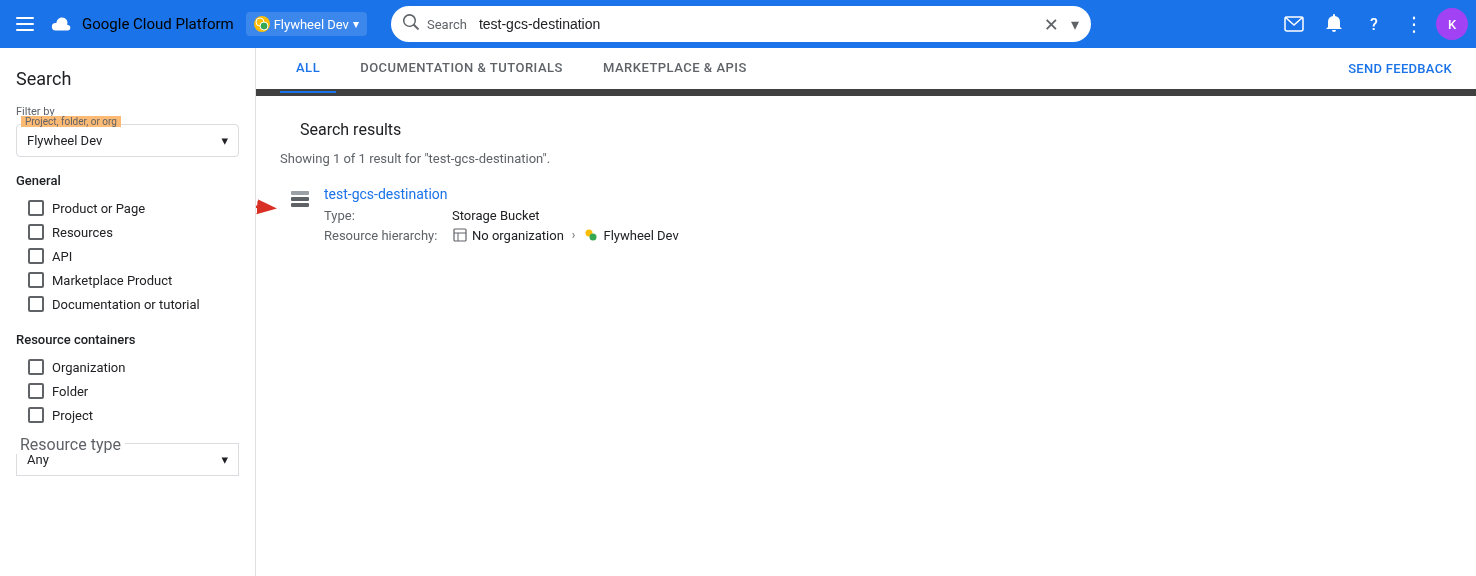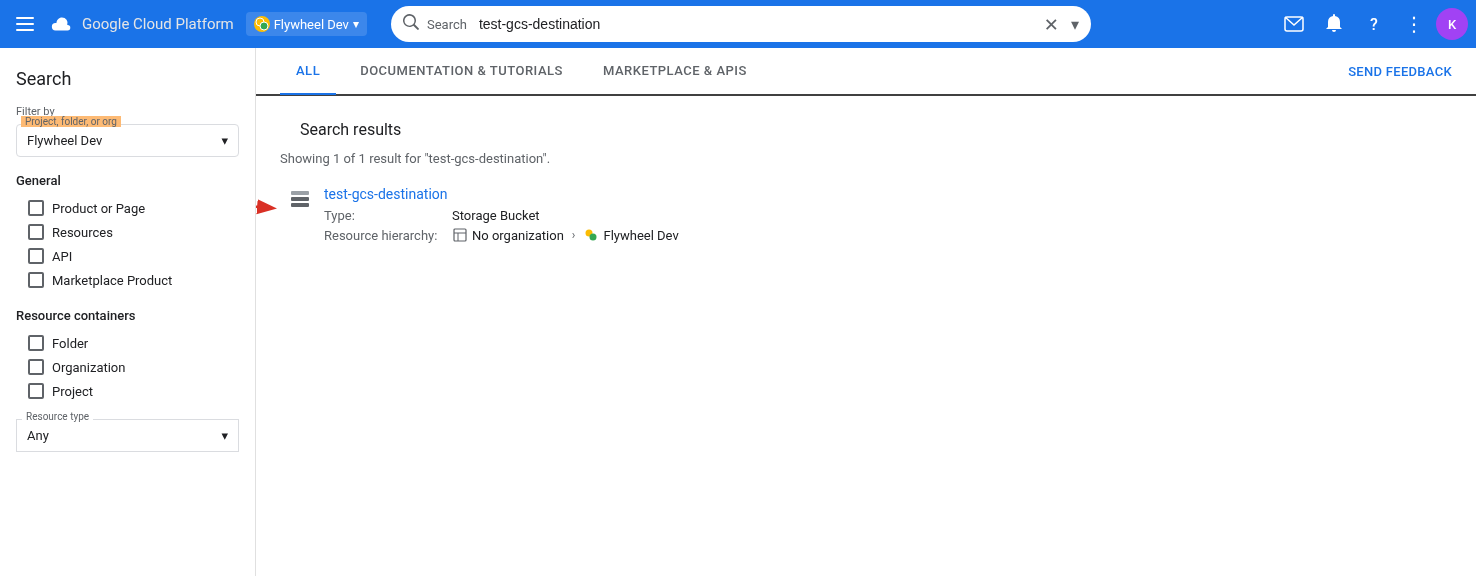--- a/index.html
+++ b/index.html
@@ -18,21 +18,21 @@
     }
     .nav-hamburger {
       color: #fff;
       font-size: 20px;
       cursor: pointer;
       padding: 8px;
       border-radius: 50%;
       display: flex; align-items: center; justify-content: center;
     }
     .nav-logo {
-      display: flex; align-items: flex-end; gap: 8px; color: #e5e5e5; font-size: 15px; font-weight: 400;
+      display: flex; align-items: flex-end; gap: 8px; color: #000000; font-size: 15px; font-weight: 400;
       white-space: nowrap;
     }
     .cloud-icon {
       width: 24px; height: 18px;
       display: inline-flex; align-items: center; justify-content: center;
     }
     .project-selector {
       display: flex; align-items: center; gap: 4px; color: #fff;
       background: rgba(255,255,255,0.15); border-radius: 4px; padding: 4px 8px;
       cursor: pointer; font-size: 13px; margin-left: 4px;
@@ -116,21 +116,21 @@
     
     .content-area {
       flex: 1;
       display: flex;
       flex-direction: column;
       overflow: hidden;
     }
 
     
     .tabs-bar {
-      display: flex; align-items: center; border-bottom: 2px solid #404040;
+      display: flex; align-items: center; border-bottom: 7px solid #404040;
       padding: 0 24px; height: 48px; position: relative;
     }
     .tab {
       padding: 0 16px; height: 48px; display: flex; align-items: center;
       font-size: 13px; font-weight: 500; color: #5f6368; cursor: pointer;
       border-bottom: 2px solid transparent; margin-right: 8px;
       letter-spacing: 0.5px; text-transform: uppercase;
     }
     .tab.active {
       color: #1a73e8; border-bottom-color: #1a73e8;
@@ -265,42 +265,46 @@
         <span>Resources</span>
       </div>
       <div class="checkbox-item">
         <div class="checkbox-box"></div>
         <span>API</span>
       </div>
       <div class="checkbox-item">
         <div class="checkbox-box"></div>
         <span>Marketplace Product</span>
       </div>
+      <div class="checkbox-item">
+        <div class="checkbox-box"></div>
+        <span>Documentation or tutorial</span>
+      </div>
     </div>
 
     <div class="section-heading">Resource containers</div>
 
     <div>
       <div class="checkbox-item">
         <div class="checkbox-box"></div>
+        <span>Organization</span>
+      </div>
+      <div class="checkbox-item">
+        <div class="checkbox-box"></div>
         <span>Folder</span>
-      </div>
-      <div class="checkbox-item">
-        <div class="checkbox-box"></div>
-        <span>Organization</span>
       </div>
       <div class="checkbox-item">
         <div class="checkbox-box"></div>
         <span>Project</span>
       </div>
     </div>
 
     <div class="resource-type-section">
       <div style="position:relative; margin-top:12px;">
-        <div style="position:absolute;top:-8px;left:6px;background:white;padding:0 4px;font-size:10px;color:#5f6368;z-index:1;">Resource type</div>
+        <div style="position:absolute;top:-8px;left:0;background:white;padding:0 4px;font-size:16px;color:#5f6368;z-index:1;">Resource type</div>
         <div class="dropdown-select" style="border:1px solid #dadce0;border-radius:0;padding:8px 10px;margin-top:4px;">
           <span>Any</span>
           <span>▾</span>
         </div>
       </div>
     </div>
   </aside>
 
   <div class="content-area">
 

